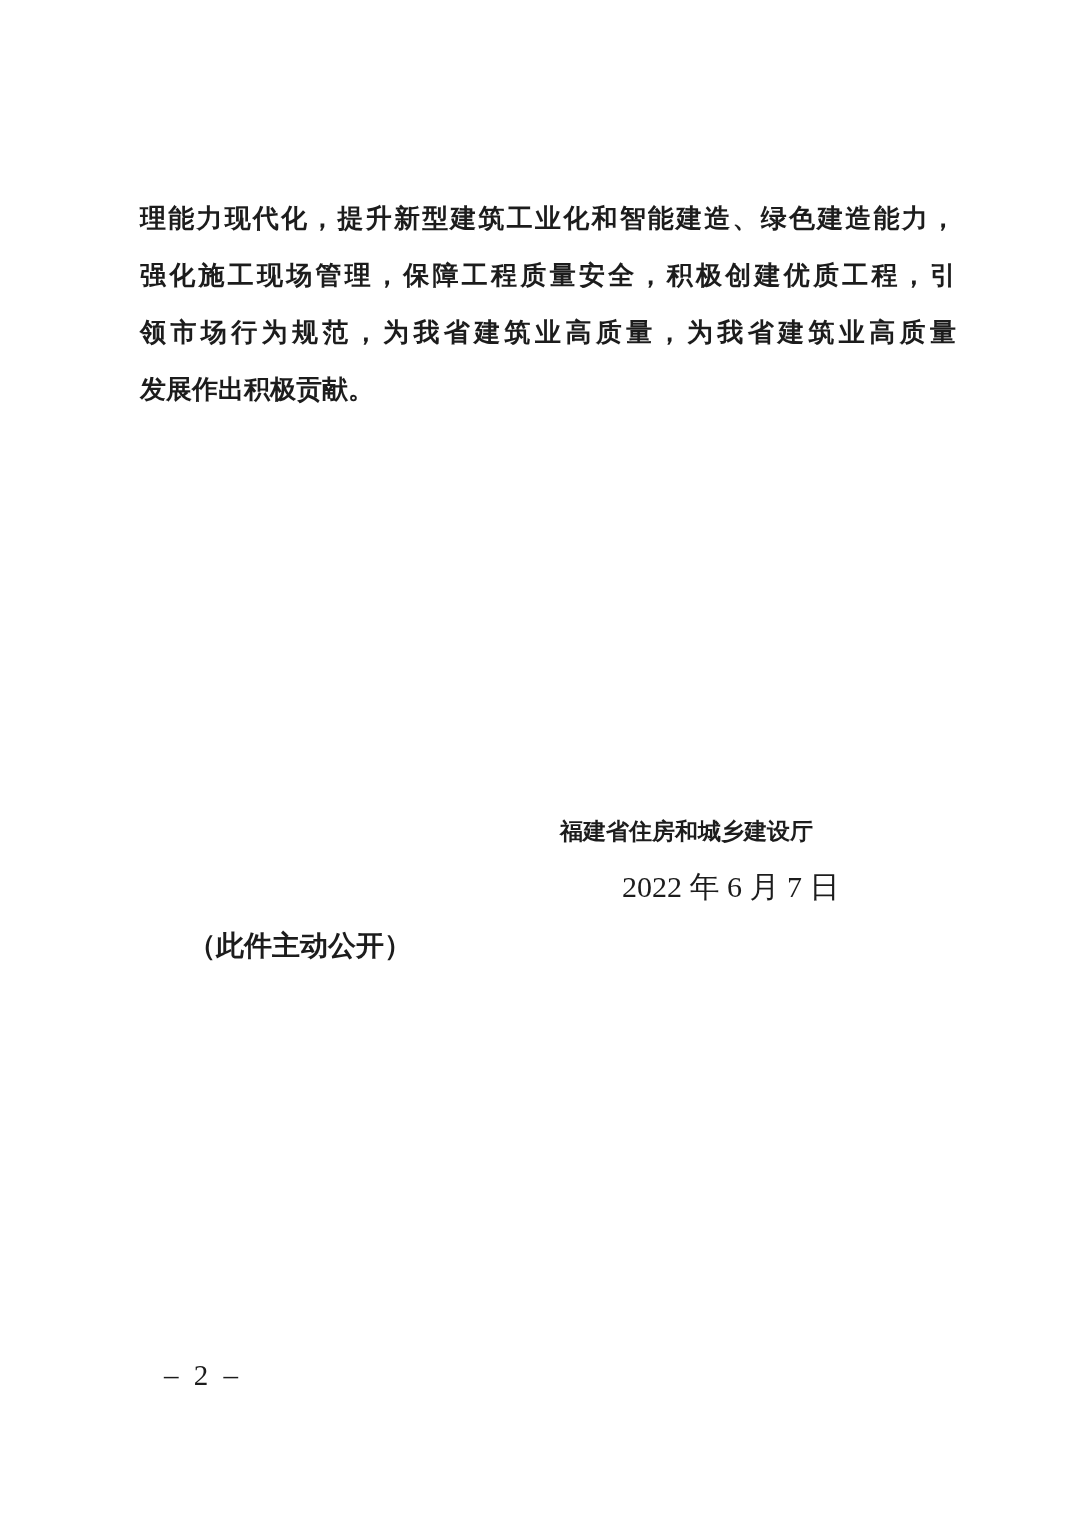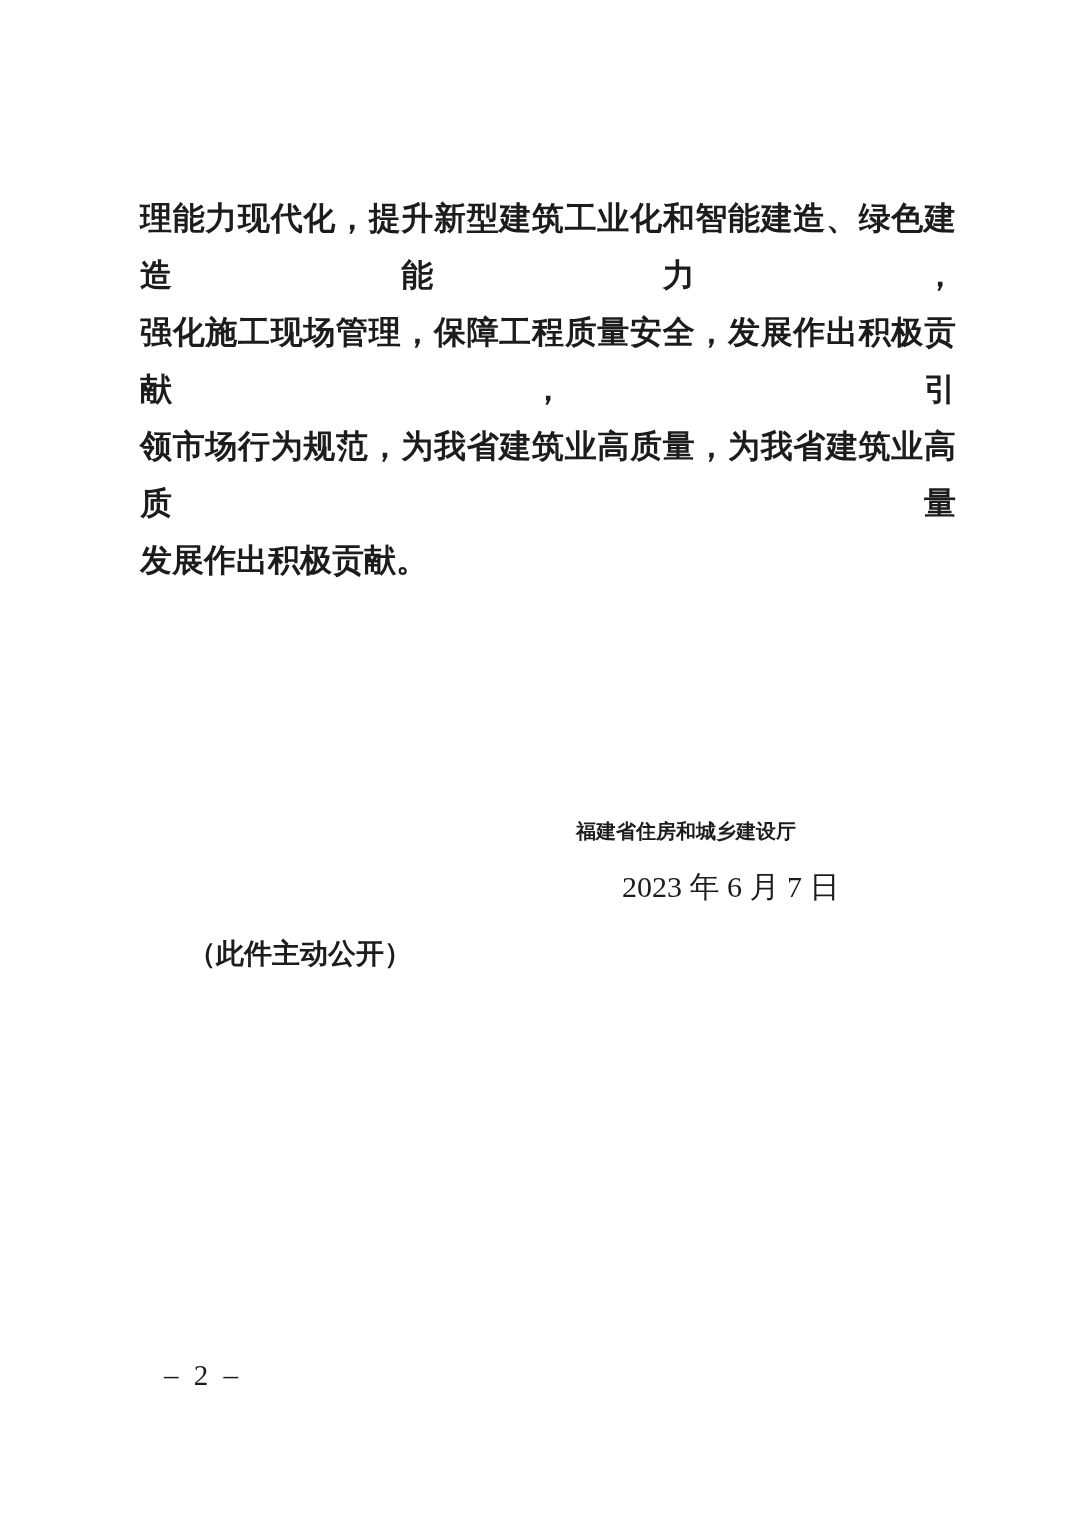--- a/index.html
+++ b/index.html
@@ -17,44 +17,44 @@
     font-family: "Liberation Sans", "DejaVu Sans", sans-serif;
     color: #1c1c1c;
   }
 
   
   .body-text {
     position: absolute;
     left: 140px;
     top: 190px;
     width: 816px;
-    font-size: 32px;
+    font-size: 26px;
     font-weight: 700;
     line-height: 57px;
     letter-spacing: 0;
   }
 
   .line { width: 100%; }
 
   
   .line.fill {
     text-align: justify;
     text-align-last: justify;
     text-justify: inter-character;
   }
 
   
   .line.indent { text-indent: 56px; }
 
   
   .sig-org {
     position: absolute;
-    left: 576px;
+    left: 560px;
     top: 813px;
-    font-size: 20px;
+    font-size: 23px;
     font-weight: 700;
     line-height: 36px;
     white-space: nowrap;
   }
 
   .sig-date {
     position: absolute;
     left: 622px;
     top: 868px;
     font-family: "Liberation Serif", "DejaVu Serif", serif;
@@ -66,21 +66,20 @@
 
   
   .disclosure {
     position: absolute;
     left: 188px;
     top: 927px;
     font-size: 28px;
     font-weight: 700;
     line-height: 38px;
     white-space: nowrap;
-    margin-top: 8px;
   }
 
   
   .page-number {
     position: absolute;
     left: 164px;
     top: 1358px;
     font-family: "Liberation Serif", "DejaVu Serif", serif;
     font-size: 29px;
     font-weight: 400;
@@ -91,29 +90,29 @@
 </style>
 </head>
 <body>
 
 <div class="page">
 
   <div class="body-text">
 
     <div>
       <div class="line fill">理能力现代化，提升新型建筑工业化和智能建造、绿色建造能力，</div>
-      <div class="line fill">强化施工现场管理，保障工程质量安全，发展作出积极贡献，引</div>
+      <div class="line fill">强化施工现场管理，保障工程质量安全，积极创建优质工程，引</div>
       <div class="line fill">领市场行为规范，为我省建筑业高质量，为我省建筑业高质量</div>
       <div class="line">发展作出积极贡献。</div>
     </div>
 
 
   </div>
 
   <div class="sig-org">福建省住房和城乡建设厅</div>
 
-  <div class="sig-date">2023 年 6 月 7 日</div>
+  <div class="sig-date">2022 年 6 月 7 日</div>
 
   <div class="disclosure">（此件主动公开）</div>
 
   <div class="page-number">– 2 –</div>
 
 </div>
 
 </body></html>

